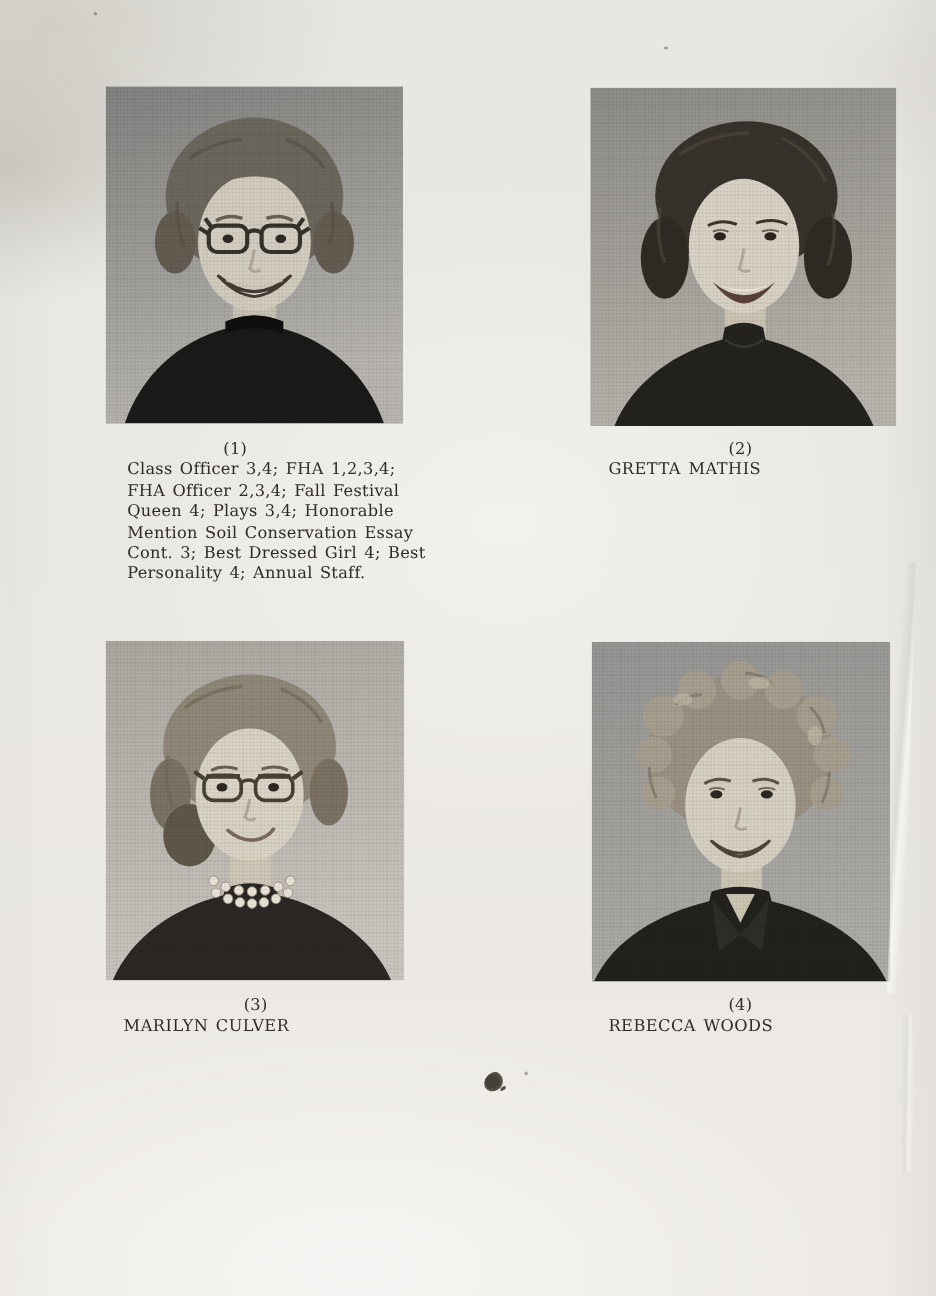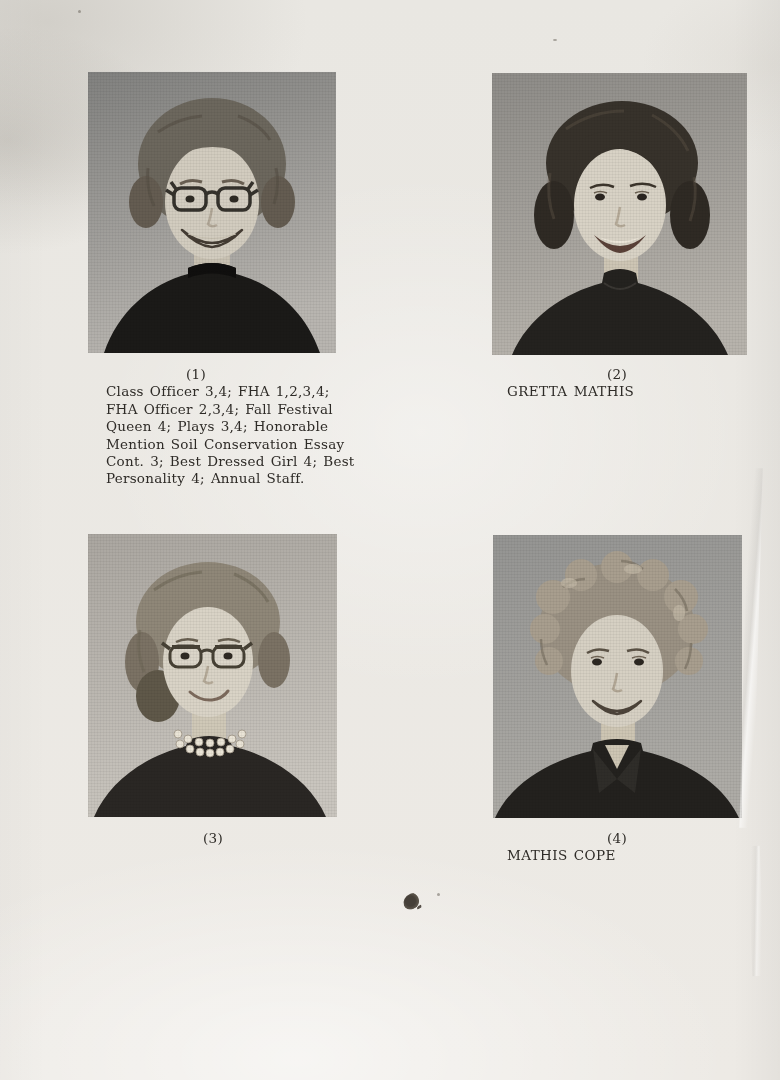--- a/index.html
+++ b/index.html
@@ -239,25 +239,26 @@
 Personality 4; Annual Staff.</div>
   </figure>
 
   <figure class="caption cap2">
     <div class="cap-number numpos2">(2)</div>
     <div class="cap-name">GRETTA MATHIS</div>
   </figure>
 
   <figure class="caption cap3">
     <div class="cap-number numpos3">(3)</div>
+    <div class="cap-name">MARILYN CULVER</div>
   </figure>
 
   <figure class="caption cap4">
     <div class="cap-number numpos4">(4)</div>
-    <div class="cap-name">MATHIS COPE</div>
+    <div class="cap-name">REBECCA WOODS</div>
   </figure>
 
   <div class="smudge"></div>
   <div class="speck speck1"></div>
   <div class="speck speck2"></div>
   <div class="speck speck3"></div>
   <div class="crease crease1"></div>
   <div class="crease crease2"></div>
 
 </div>

